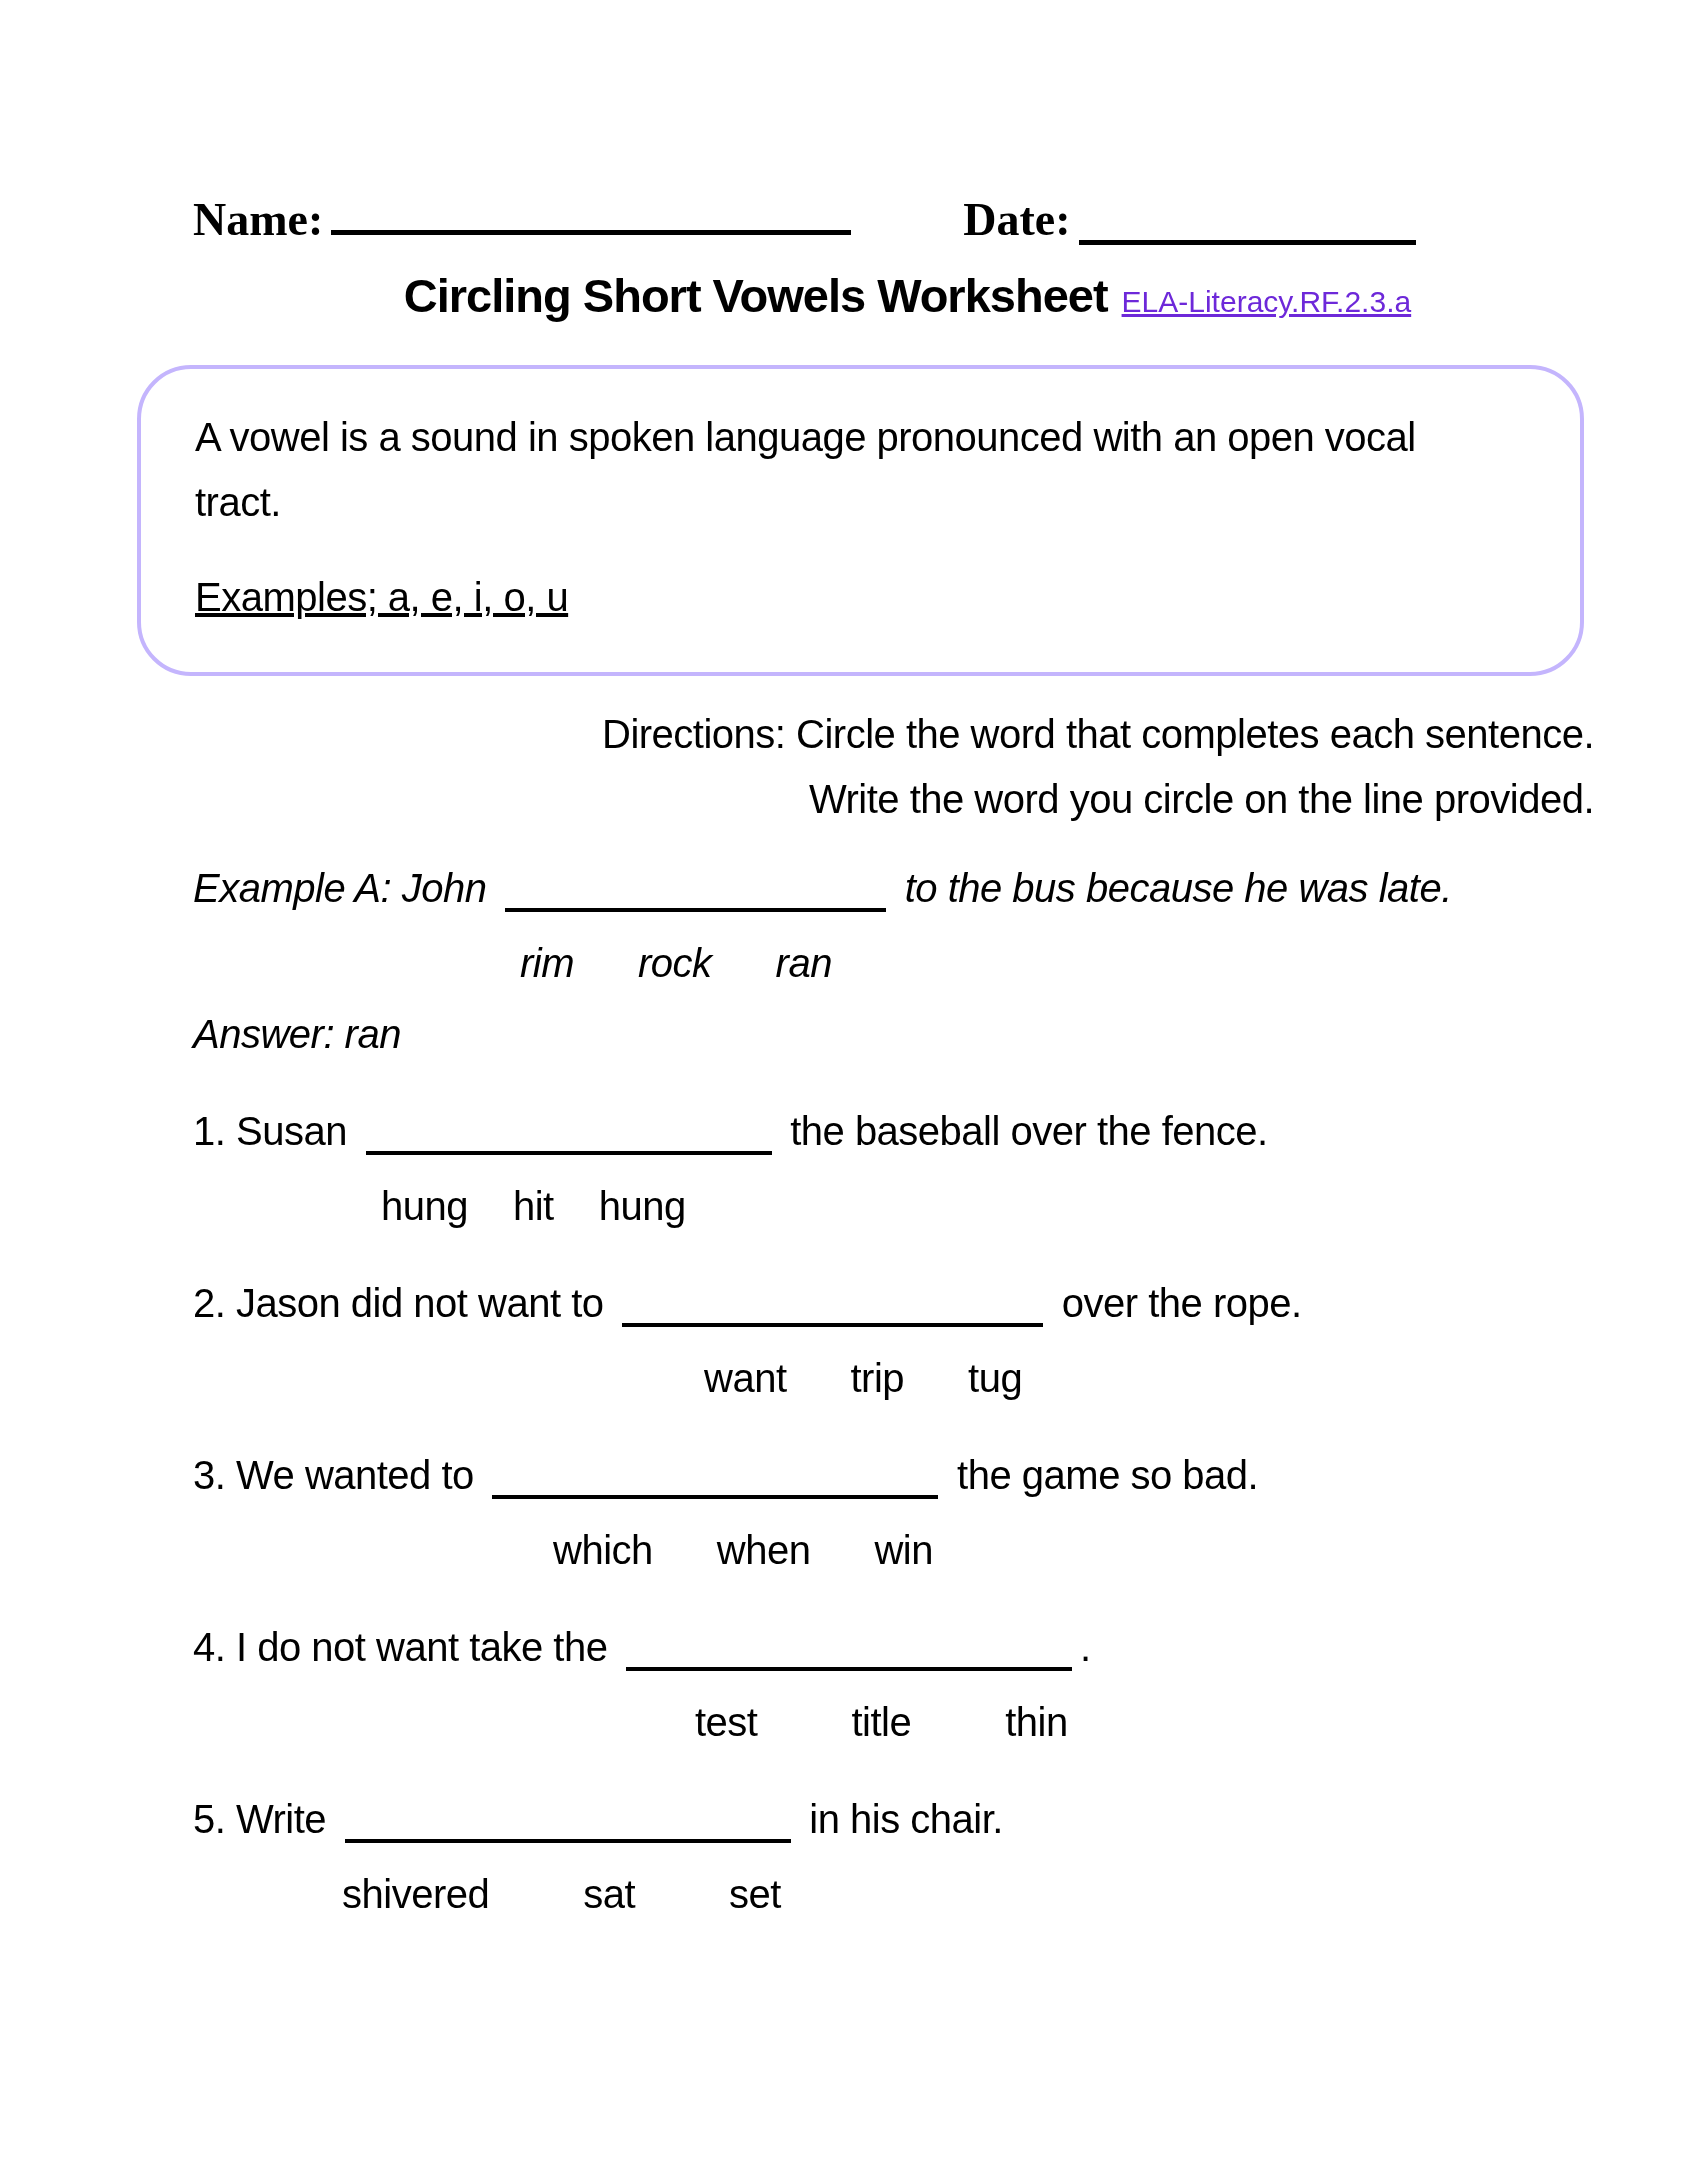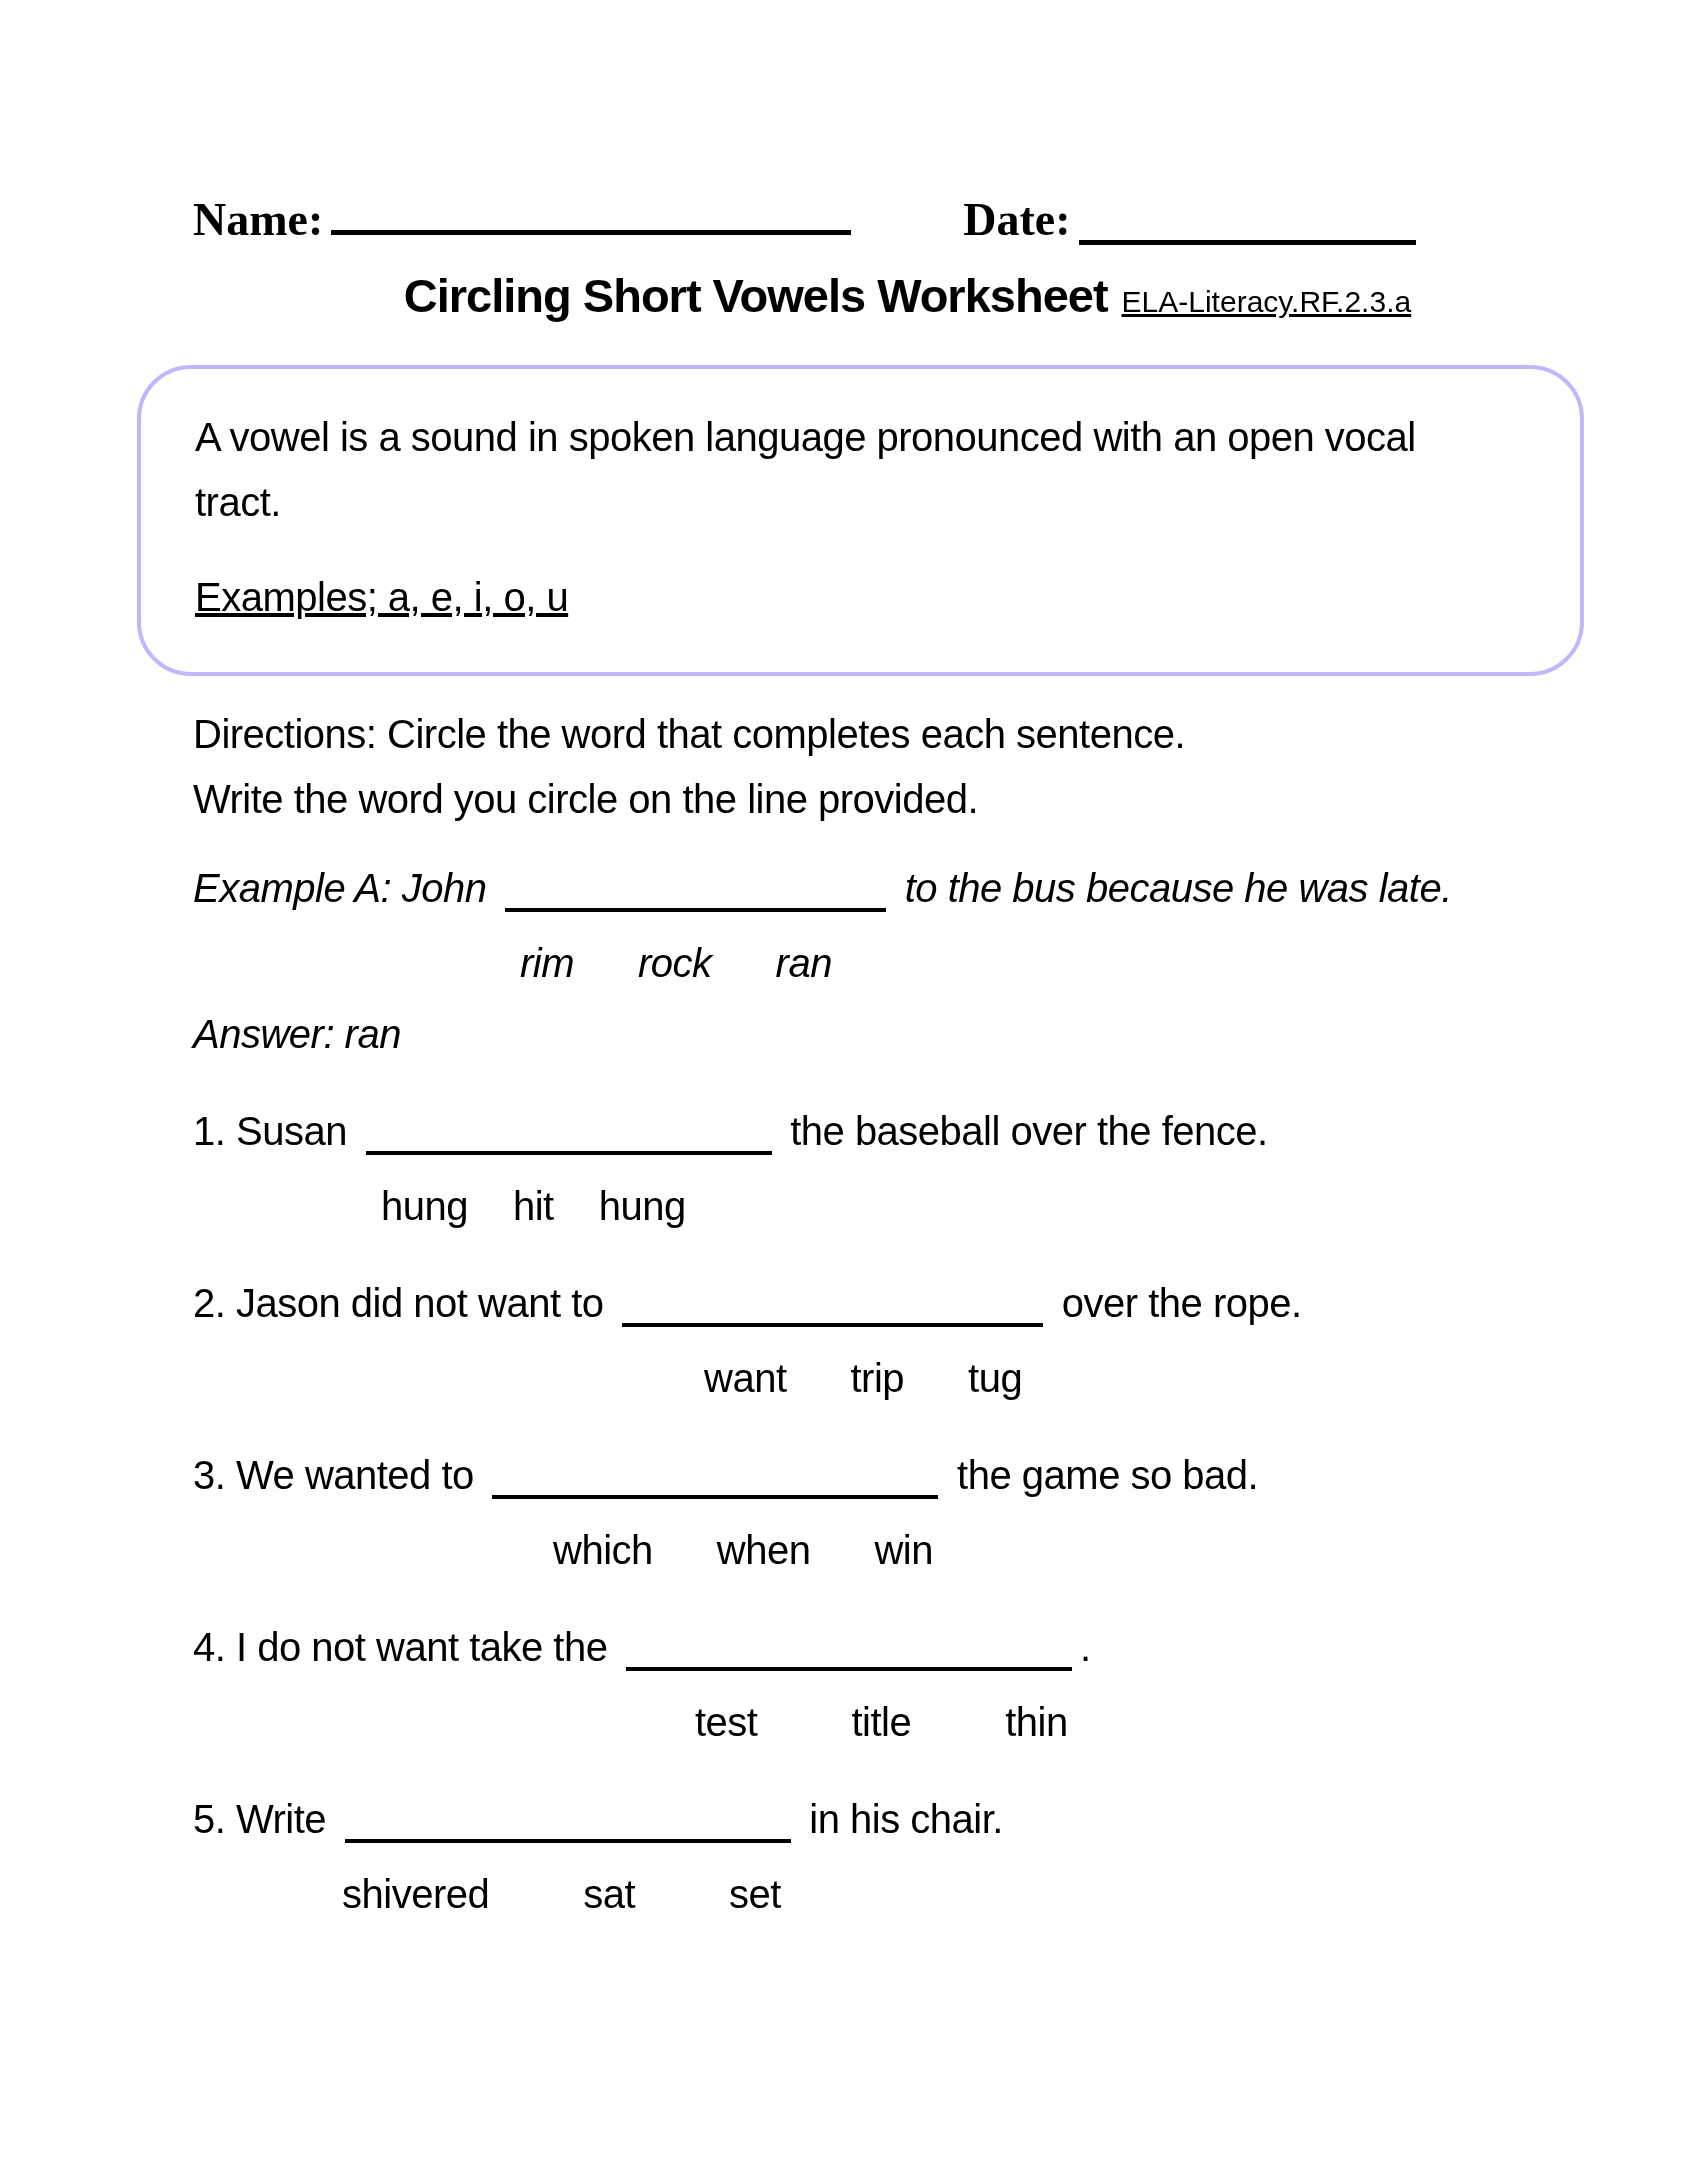--- a/index.html
+++ b/index.html
@@ -47,21 +47,21 @@
     white-space: nowrap;
   }
   .page-title {
     font-weight: bold;
     font-size: 47px;
     letter-spacing: -1px;
     margin-left: 28px;
   }
   .std-link {
     font-size: 30px;
-    color: #000000;
+    color: #6d28d9;
     text-decoration: underline;
     margin-left: 14px;
     letter-spacing: 0;
     cursor: pointer;
   }
 
   
   .def-box {
     margin-top: 42px;
     margin-left: -56px;
@@ -75,20 +75,21 @@
     margin: 0;
     line-height: 65px;
     max-width: 1257px;
   }
   .def-box .examples-line { margin-top: 30px; text-decoration: underline; }
 
   
   .directions {
     margin-top: 26px;
     line-height: 65px;
+    text-align: right;
   }
 
   
   .example-section {
     margin-top: 26px;
     font-style: italic;
   }
   .q-line {
     line-height: 61px;
     white-space: nowrap;

